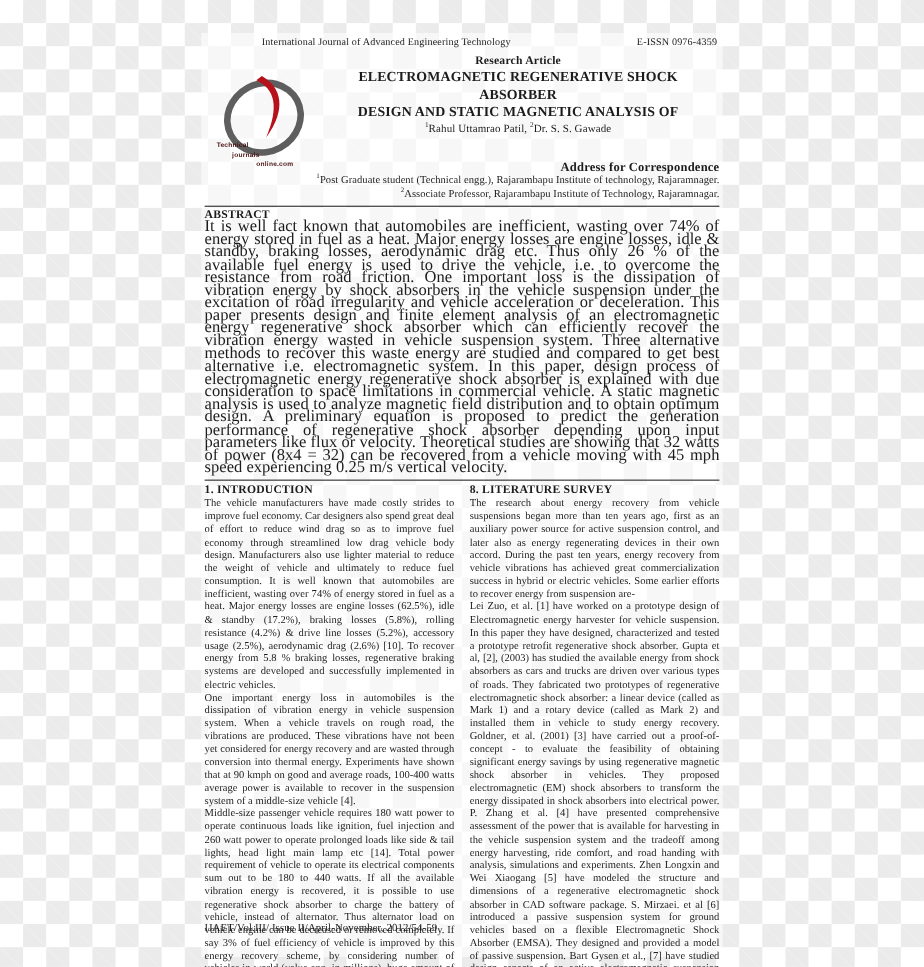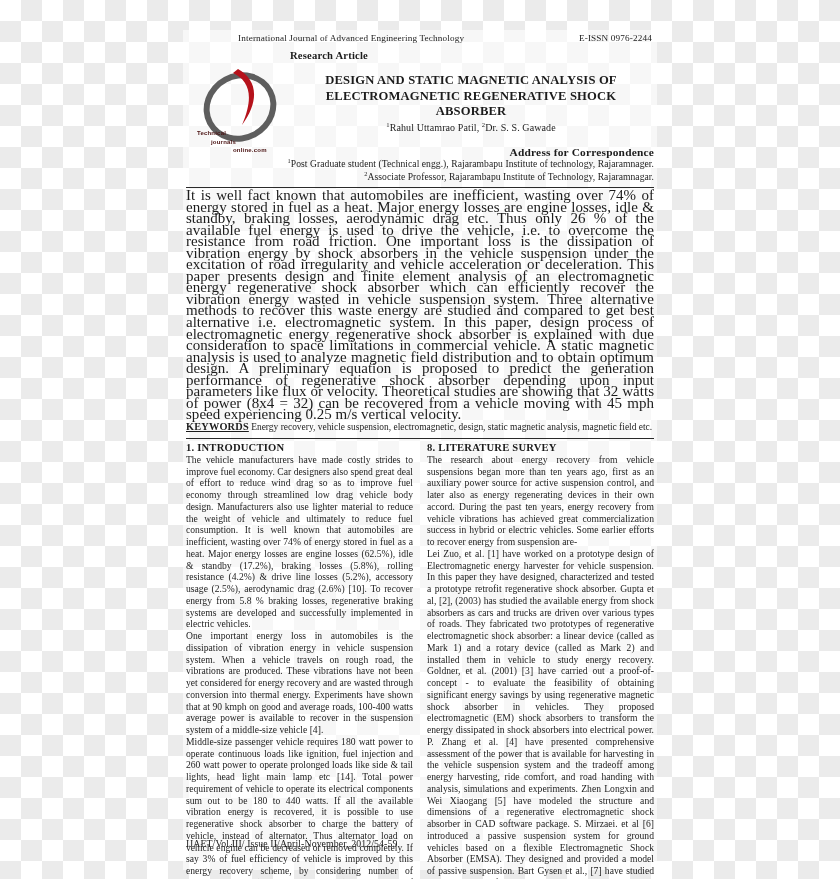--- a/index.html
+++ b/index.html
@@ -106,25 +106,25 @@
   .logo .lt1 { display:block; padding-left: 2px; }
   .logo .lt2 { display:block; padding-left: 16px; }
   .logo .lt3 { display:block; padding-left: 38px; }
 
   .head-right {
     margin-left: 104px;
     padding-right: 2px;
     text-align: center;
   }
   .article-type {
-    text-align: left;
+    text-align: center;
     font-weight: bold;
     font-size: 10.6px;
     letter-spacing: 0.2px;
-    margin-bottom: 12px;
+    margin-bottom: 2px;
   }
   .paper-title {
     font-weight: bold;
     font-size: 12.6px;
     line-height: 15.5px;
     letter-spacing: 0.15px;
   }
   .authors {
     font-size: 10px;
     margin-top: 2px;
@@ -214,63 +214,60 @@
 </head>
 <body>
 
 <div id="page">
   <div id="sheet-tint"></div>
 
   <div id="content">
 
     <div class="runhead">
       <span class="rh-title">International Journal of Advanced Engineering Technology</span>
-      <span class="rh-issn">E-ISSN 0976-2244</span>
+      <span class="rh-issn">E-ISSN 0976-4359</span>
     </div>
 
     <div class="masthead">
 
       <div class="logo">
         <div class="ring"></div>
         <svg class="crescent" viewBox="0 0 34 60">
           <path d="M8 2 C26 12, 31 32, 12 58 C24 30, 20 14, 3 6 Z" fill="#b5121b"></path>
         </svg>
         <div class="logotext">
           <span class="lt1">Technical</span>
           <span class="lt2">journals</span>
           <span class="lt3">online.com</span>
         </div>
       </div>
 
       <div class="head-right">
         <div class="article-type">Research Article</div>
         <div class="paper-title">
+          <div>ELECTROMAGNETIC REGENERATIVE SHOCK ABSORBER</div>
           <div>DESIGN AND STATIC MAGNETIC ANALYSIS OF</div>
-          <div>ELECTROMAGNETIC REGENERATIVE SHOCK ABSORBER</div>
         </div>
         <div class="authors">
           <sup>1</sup><span>Rahul Uttamrao Patil, <sup>2</sup>Dr. S. S. Gawade</span>
         </div>
       </div>
     </div>
 
     <div class="corr">
       <div class="corr-title">Address for Correspondence</div>
       <div class="corr-line"><sup>1</sup><span>Post Graduate student (Technical engg.), Rajarambapu Institute of technology, Rajaramnager.</span></div>
       <div class="corr-line"><sup>2</sup><span>Associate Professor, Rajarambapu Institute of Technology, Rajaramnagar.</span></div>
     </div>
 
     <hr class="rule">
 
     <div>
+      <div class="sec-head">ABSTRACT</div>
       <p class="abstract-body">It is well fact known that automobiles are inefficient, wasting over 74% of energy stored in fuel as a heat. Major energy losses are engine losses, idle &amp; standby, braking losses, aerodynamic drag etc. Thus only 26 % of the available fuel energy is used to drive the vehicle, i.e. to overcome the resistance from road friction. One important loss is the dissipation of vibration energy by shock absorbers in the vehicle suspension under the excitation of road irregularity and vehicle acceleration or deceleration. This paper presents design and finite element analysis of an electromagnetic energy regenerative shock absorber which can efficiently recover the vibration energy wasted in vehicle suspension system. Three alternative methods to recover this waste energy are studied and compared to get best alternative i.e. electromagnetic system. In this paper, design process of electromagnetic energy regenerative shock absorber is explained with due consideration to space limitations in commercial vehicle. A static magnetic analysis is used to analyze magnetic field distribution and to obtain optimum design. A preliminary equation is proposed to predict the generation performance of regenerative shock absorber depending upon input parameters like flux or velocity. Theoretical studies are showing that 32 watts of power (8x4 = 32) can be recovered from a vehicle moving with 45 mph speed experiencing 0.25 m/s vertical velocity.</p>
-      <div class="keywords">
-        <span class="kw-label">KEYWORDS</span>
-        <span>Energy recovery, vehicle suspension, electromagnetic, design, static magnetic analysis, magnetic field etc.</span>
-      </div>
     </div>
 
     <hr class="rule">
 
     <div class="columns">
 
       <div class="col">
         <h2>1. INTRODUCTION</h2>
         <p>The vehicle manufacturers have made costly strides to improve fuel economy. Car designers also spend great deal of effort to reduce wind drag so as to improve fuel economy through streamlined low drag vehicle body design. Manufacturers also use lighter material to reduce the weight of vehicle and ultimately to reduce fuel consumption. It is well known that automobiles are inefficient, wasting over 74% of energy stored in fuel as a heat. Major energy losses are engine losses (62.5%), idle &amp; standby (17.2%), braking losses (5.8%), rolling resistance (4.2%) &amp; drive line losses (5.2%), accessory usage (2.5%), aerodynamic drag (2.6%) [10]. To recover energy from 5.8 % braking losses, regenerative braking systems are developed and successfully implemented in electric vehicles.</p>
         <p>One important energy loss in automobiles is the dissipation of vibration energy in vehicle suspension system. When a vehicle travels on rough road, the vibrations are produced. These vibrations have not been yet considered for energy recovery and are wasted through conversion into thermal energy. Experiments have shown that at 90 kmph on good and average roads, 100-400 watts average power is available to recover in the suspension system of a middle-size vehicle [4].</p>

